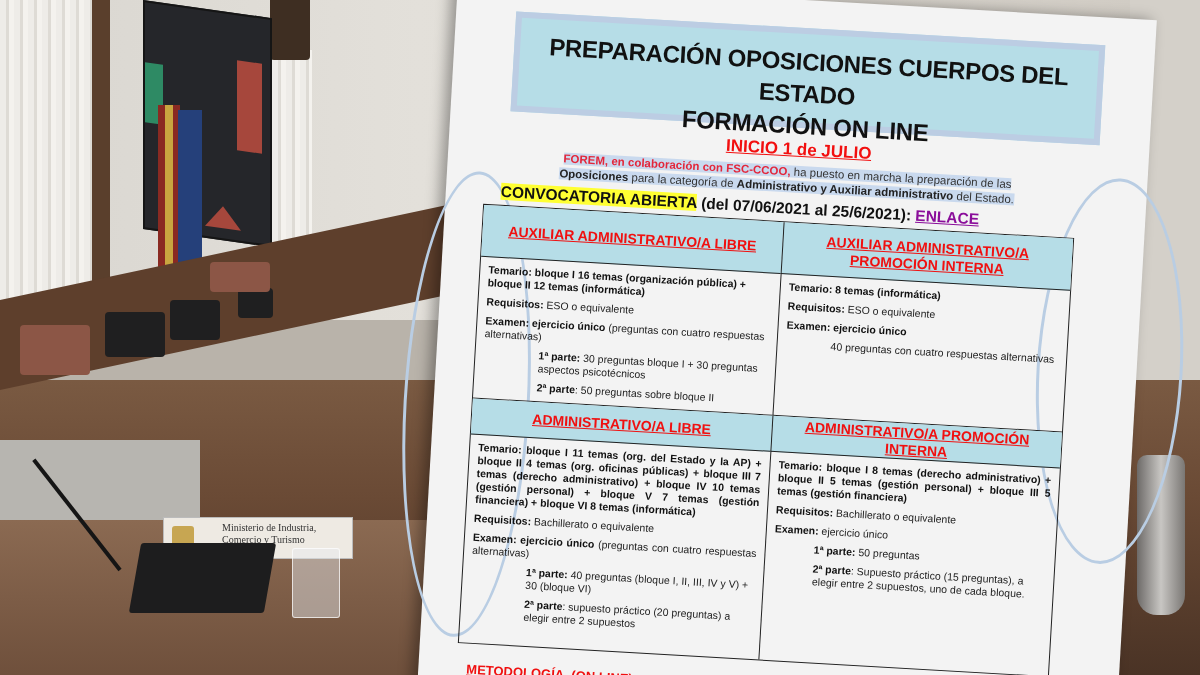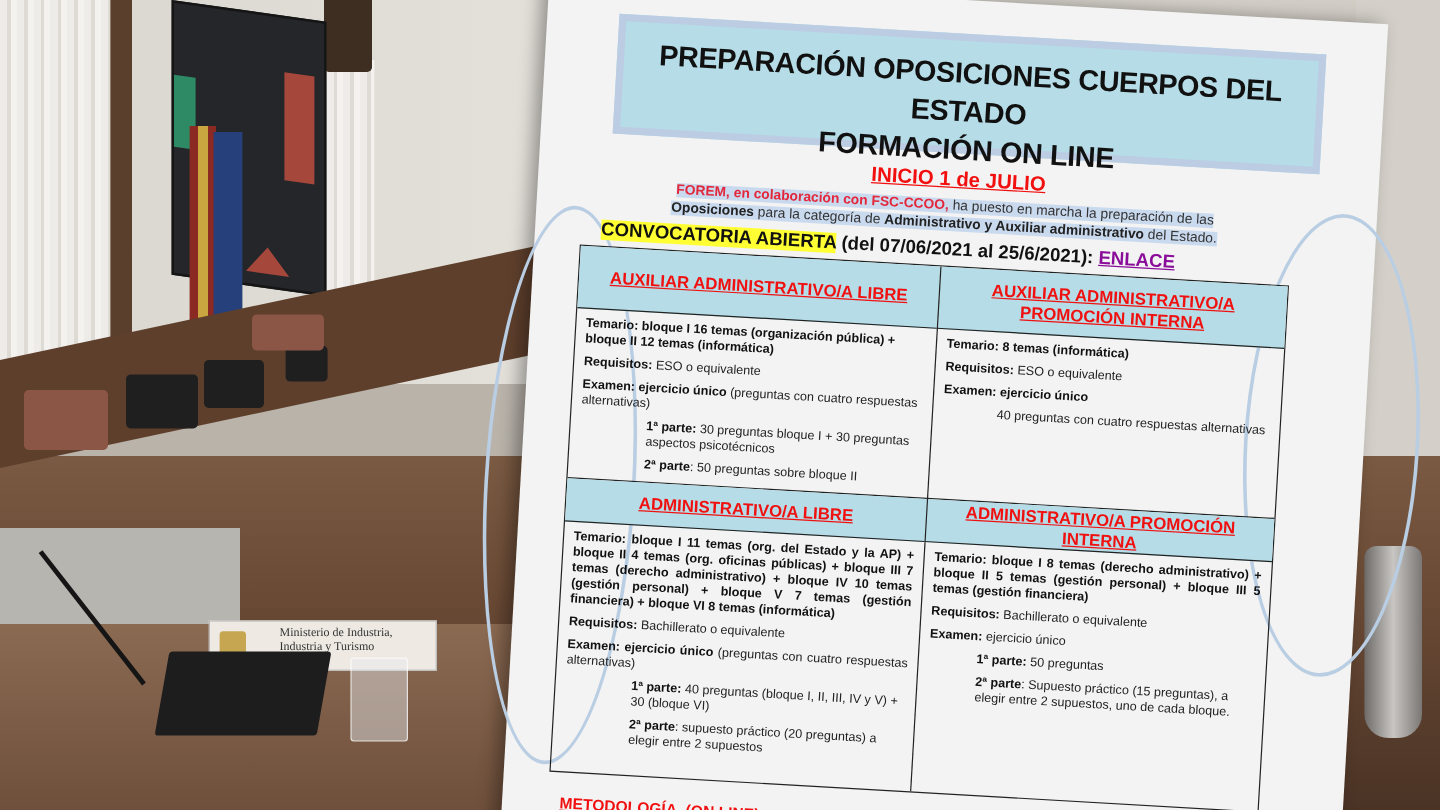--- a/index.html
+++ b/index.html
@@ -29,21 +29,21 @@
     .flag-eu { position: absolute; left: 178px; top: 110px; width: 24px; height: 175px; background: #25407a; }
     .table-left { position: absolute; left: 0; top: 300px; width: 480px; height: 90px; background: #5e3f2c;
       transform: skewY(-12deg); transform-origin: left top; }
     .desk-floor { position: absolute; left: 0; top: 380px; width: 1200px; height: 295px;
       background: linear-gradient(180deg, #7a5a42 0%, #6a4a35 40%, #4a3325 100%); }
     .table-front { position: absolute; left: 0; top: 520px; width: 480px; height: 160px;
       background: linear-gradient(180deg, #8b6a52, #6e4f3b); }
     .panel-left { position: absolute; left: 0; top: 440px; width: 200px; height: 90px; background: #b7b5b0; }
     .chair { position: absolute; background: #1f1f20; border-radius: 4px; }
     .chair.brown { background: #8c5646; }
-    .nameplate { position: absolute; left: 174px; top: 517px; width: 190px; height: 42px; background: #eeeae3;
+    .nameplate { position: absolute; left: 163px; top: 517px; width: 190px; height: 42px; background: #eeeae3;
       border: 1px solid #bbb; font-family: "Liberation Serif", serif; font-size: 10px; color: #333;
       padding: 4px 0 0 58px; box-sizing: border-box; line-height: 12px; }
     .nameplate .crest { position: absolute; left: 8px; top: 8px; width: 22px; height: 24px; background: #c7a652; border-radius: 3px; }
     .mic-base { position: absolute; left: 135px; top: 543px; width: 135px; height: 70px; background: #1d1d1e;
       transform: skewX(-10deg); border-radius: 3px; }
     .mic-arm { position: absolute; left: 118px; top: 430px; width: 4px; height: 140px; background: #151515;
       transform: rotate(-38deg); transform-origin: bottom; }
     .glass { position: absolute; left: 292px; top: 548px; width: 46px; height: 68px;
       background: rgba(230,235,240,0.45); border: 1px solid rgba(255,255,255,0.7); border-radius: 3px; }
     .thermos { position: absolute; left: 1137px; top: 455px; width: 48px; height: 160px;
@@ -111,21 +111,21 @@
   <div class="chair" style="left:105px;top:312px;width:60px;height:45px;"></div>
   <div class="chair" style="left:170px;top:300px;width:50px;height:40px;"></div>
   <div class="chair" style="left:238px;top:288px;width:35px;height:30px;"></div>
   <div class="chair brown" style="left:210px;top:262px;width:60px;height:30px;"></div>
   <div class="panel-left"></div>
   <div class="table-front"></div>
   <div class="mic-arm"></div>
   <div class="nameplate">
     <div class="crest"></div>
     <div>Ministerio de Industria,</div>
-    <div>Industria y Turismo</div>
+    <div>Comercio y Turismo</div>
   </div>
   <div class="mic-base"></div>
   <div class="glass"></div>
   <div class="thermos"></div>
 </div>
 
 <div class="doc">
   <div class="scribble" style="left:-30px;top:190px;width:120px;height:460px;"></div>
   <div class="scribble" style="left:600px;top:160px;width:140px;height:380px;"></div>
 

